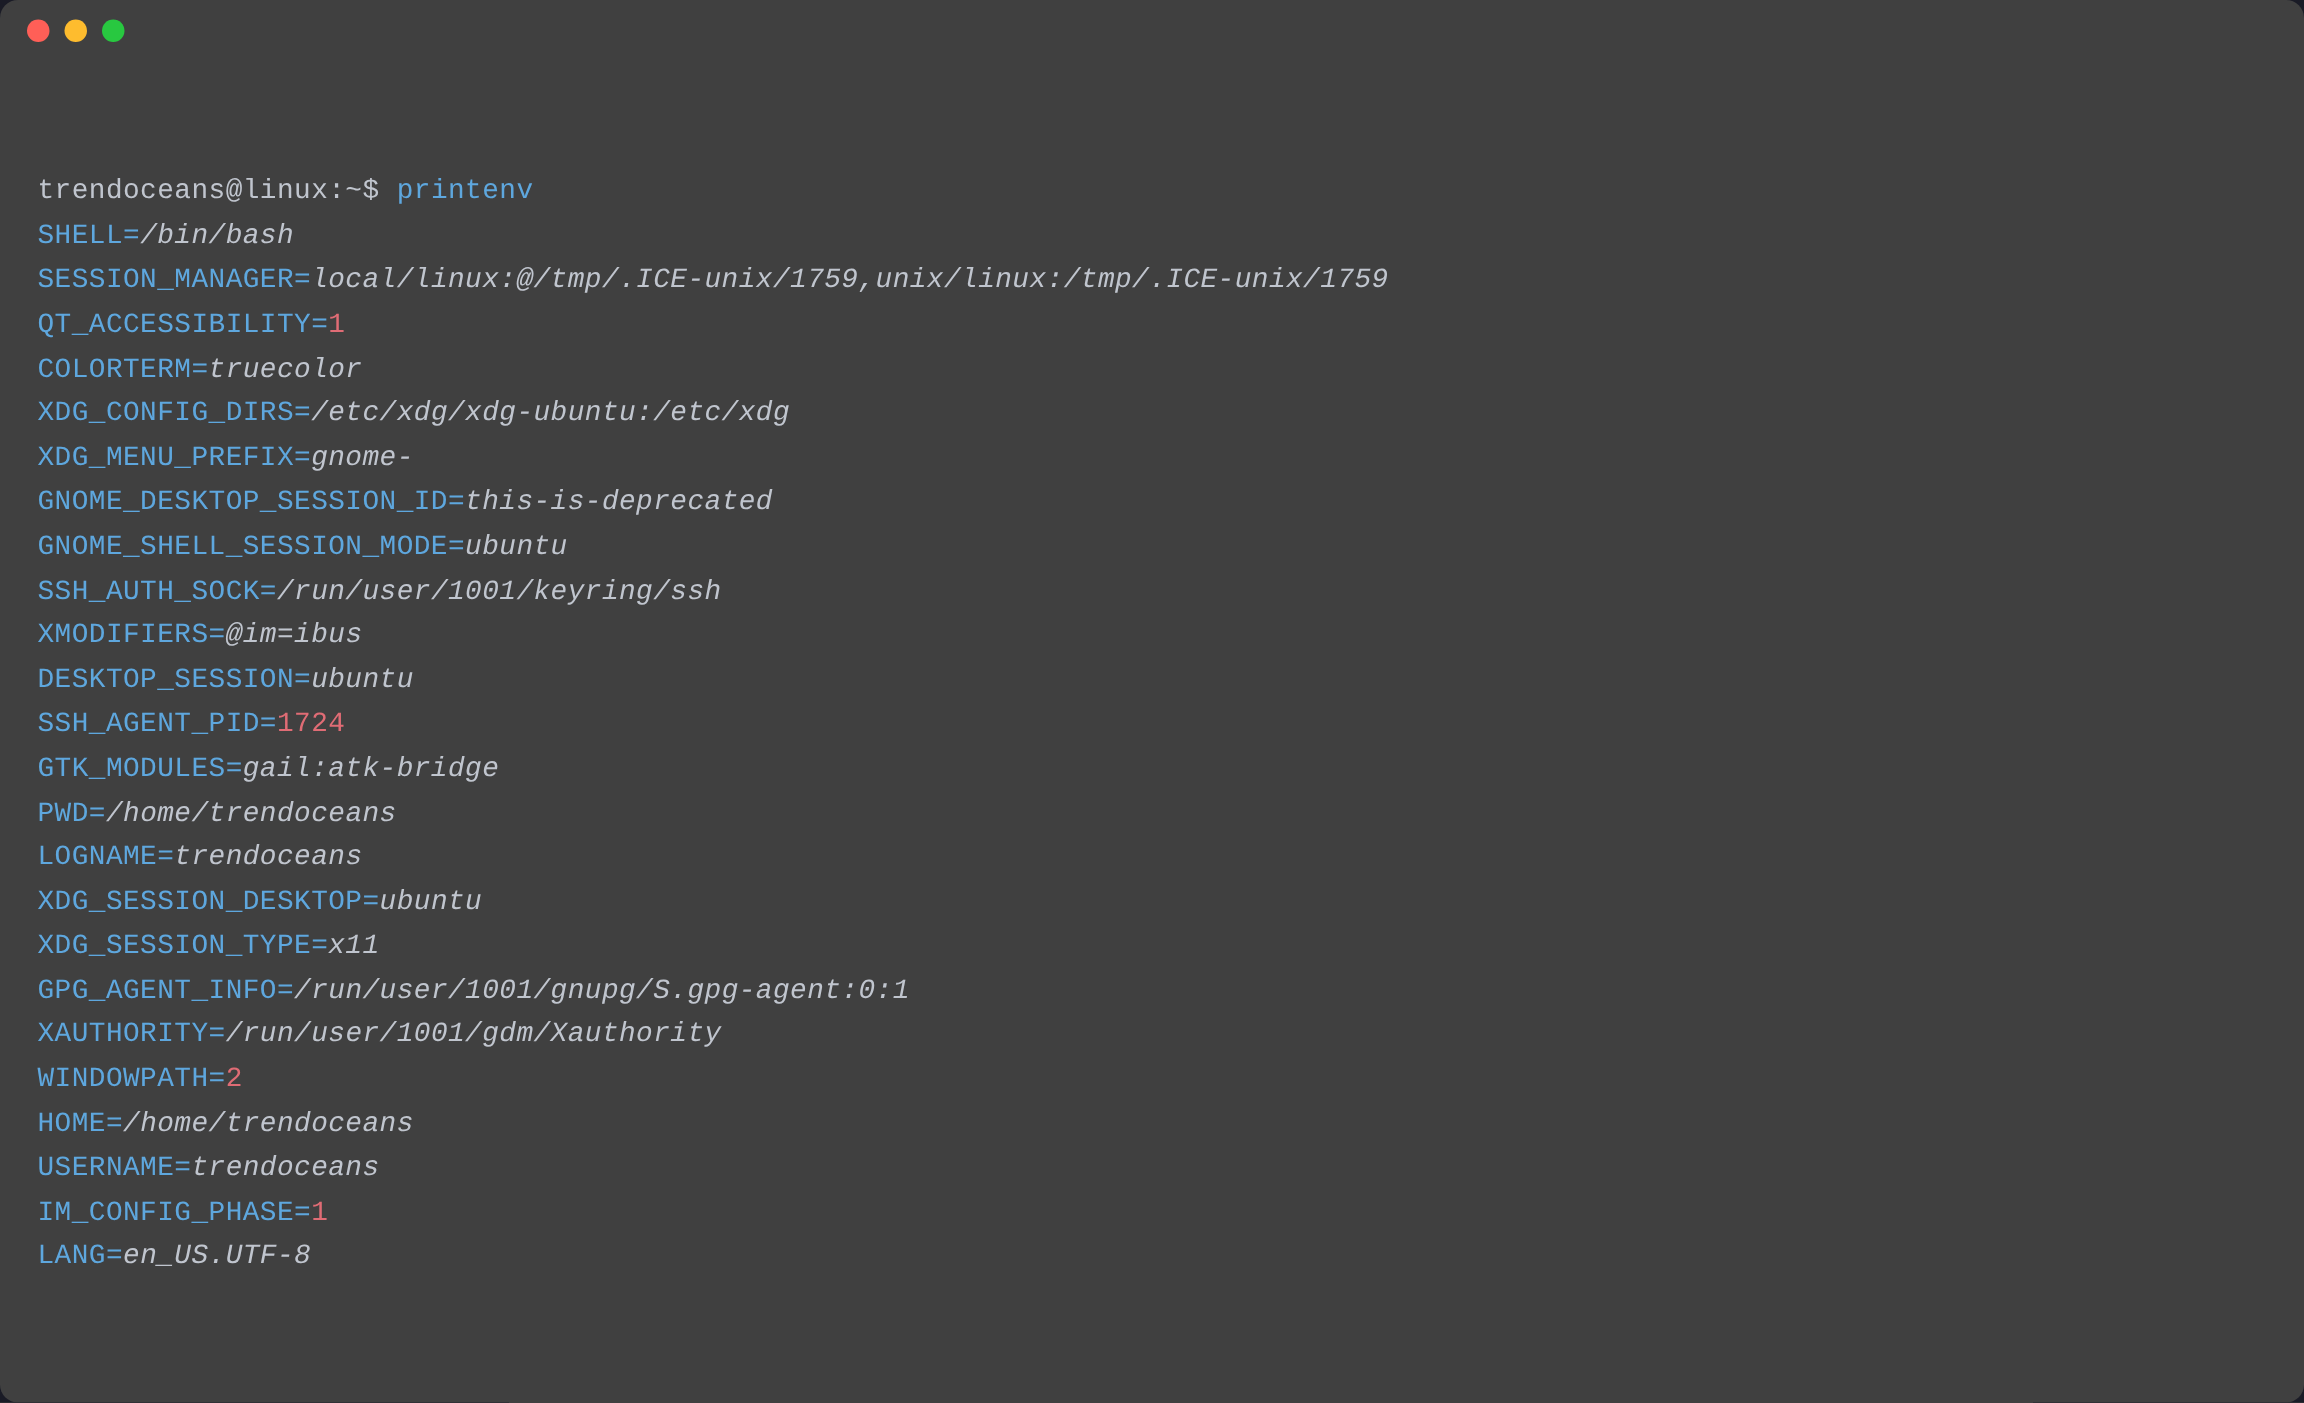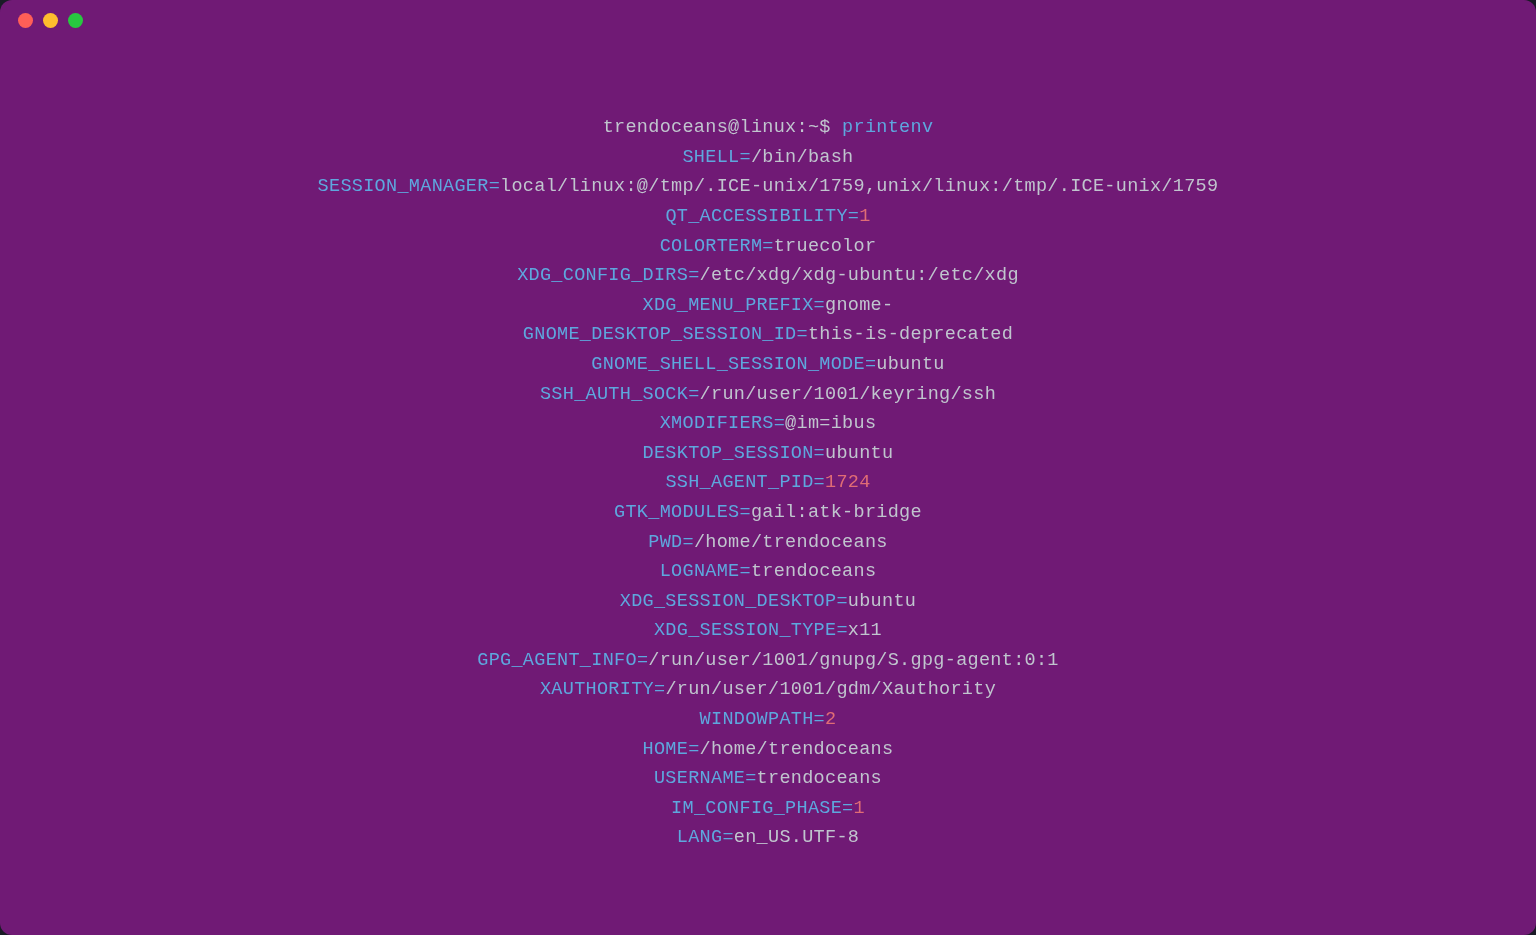--- a/index.html
+++ b/index.html
@@ -9,24 +9,23 @@
       font-size: 18.5px;
       line-height: 1.6;
       color: #c0c5ce;
       width: 1536px;
       height: 935px;
       overflow: hidden;
     }
     .terminal-window {
       width: 100%;
       height: 100%;
-      background: #701a75;
+      background: #404040;
       border-radius: 12px;
       overflow: hidden;
-      text-align: center;
     }
     .title-bar {
       height: 40px;
       display: flex;
       align-items: center;
       padding: 0 18px;
       gap: 10px;
     }
     .traffic-light {
       width: 15px;
@@ -38,21 +37,21 @@
     .green { background: #28c840; }
     .terminal-content {
       padding: 14px 25px 25px 25px;
       white-space: pre;
       letter-spacing: 0.3px;
     }
     .prompt-host { color: #c0c5ce; }
     .command { color: #5ea7de; }
     .var-name { color: #5ea7de; }
     .eq { color: #5ea7de; }
-    .var-value { color: #c0c5ce; }
+    .var-value { color: #c0c5ce; font-style: italic; }
     .var-value-red { color: #e06c75; }
     .line { display: block; }
   </style>
 </head>
 <body>
 
 <div class="terminal-window">
   <div class="title-bar">
     <div class="traffic-light red"></div>
     <div class="traffic-light yellow"></div>

